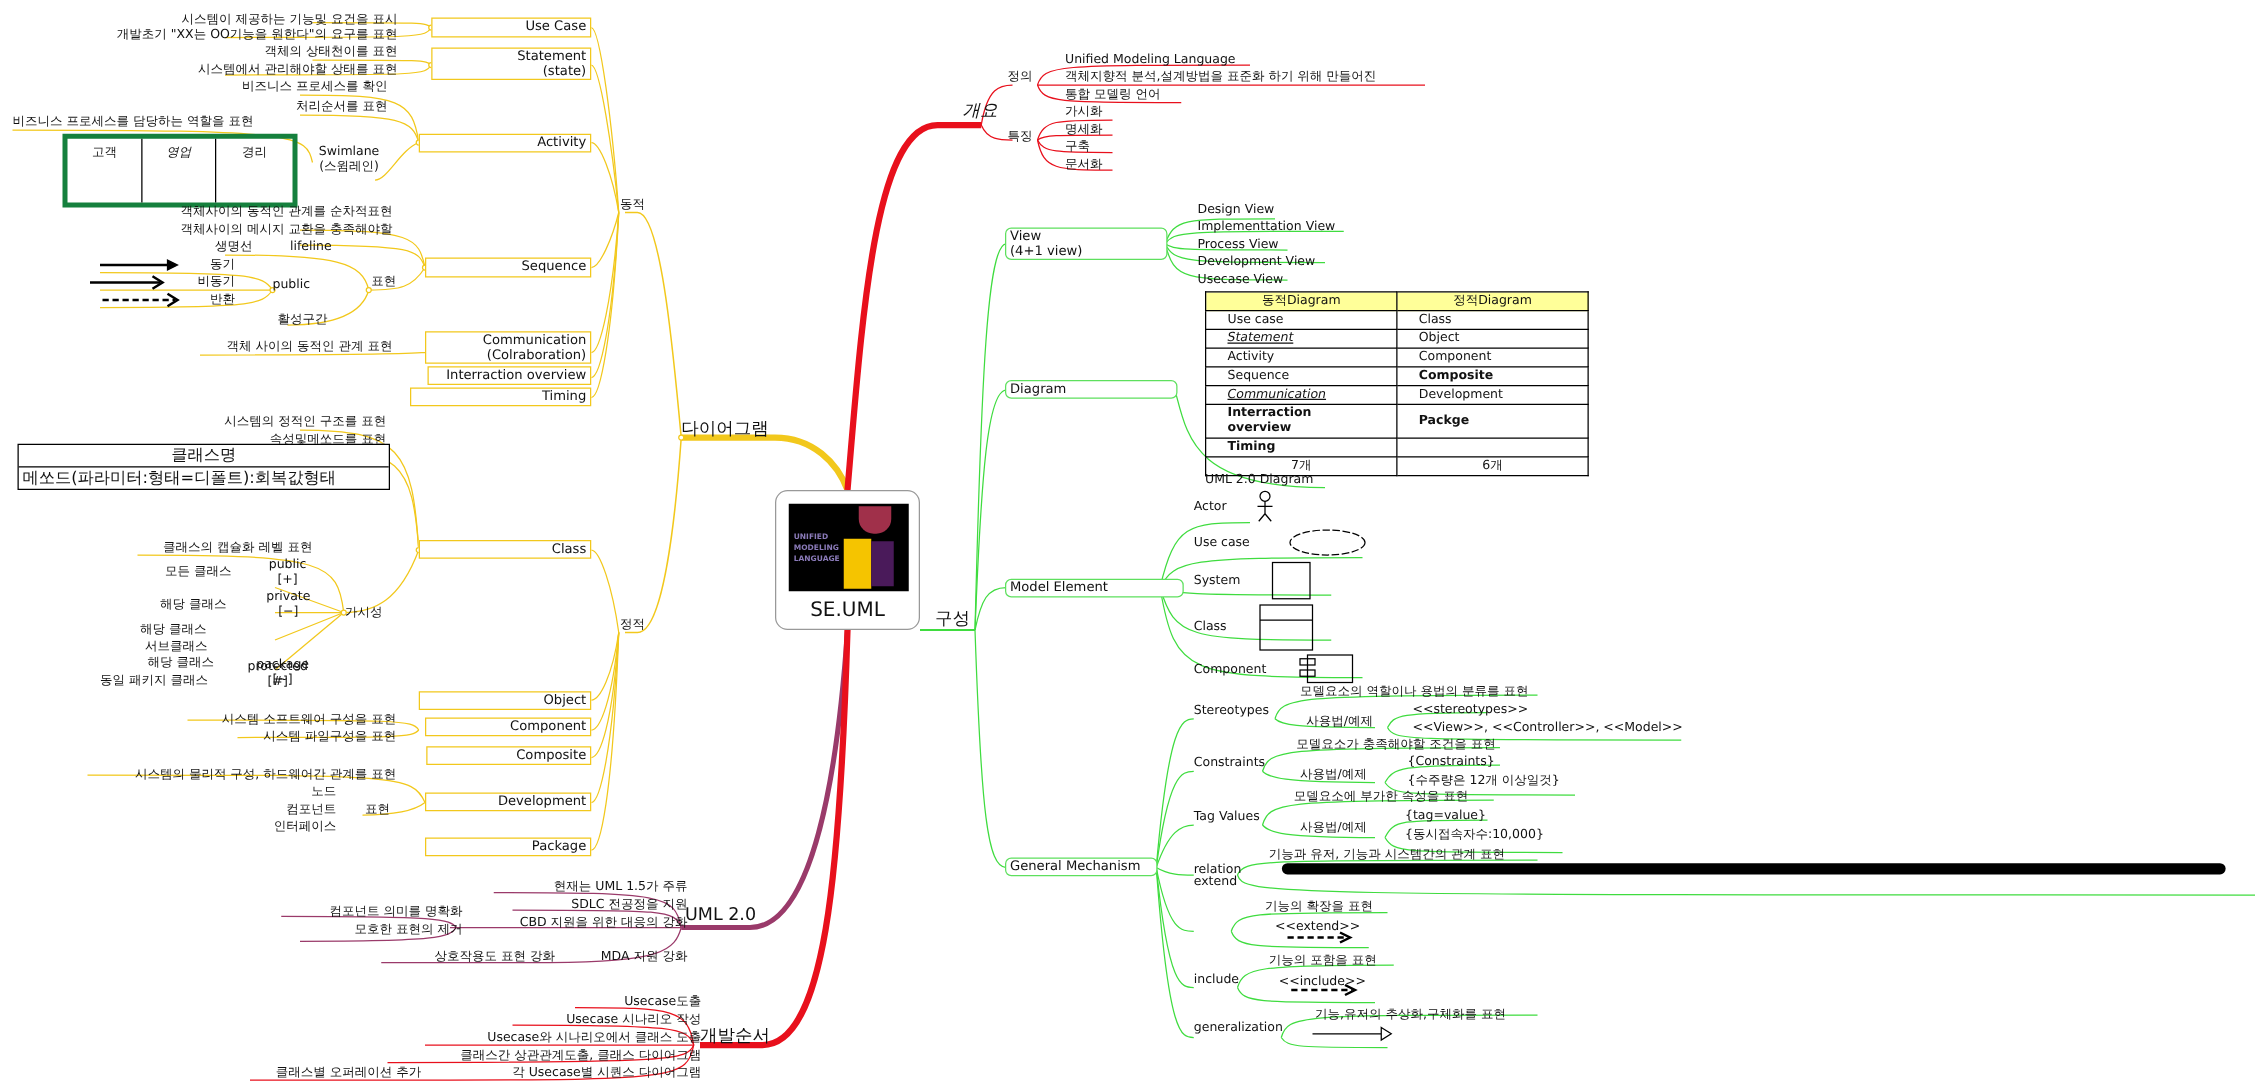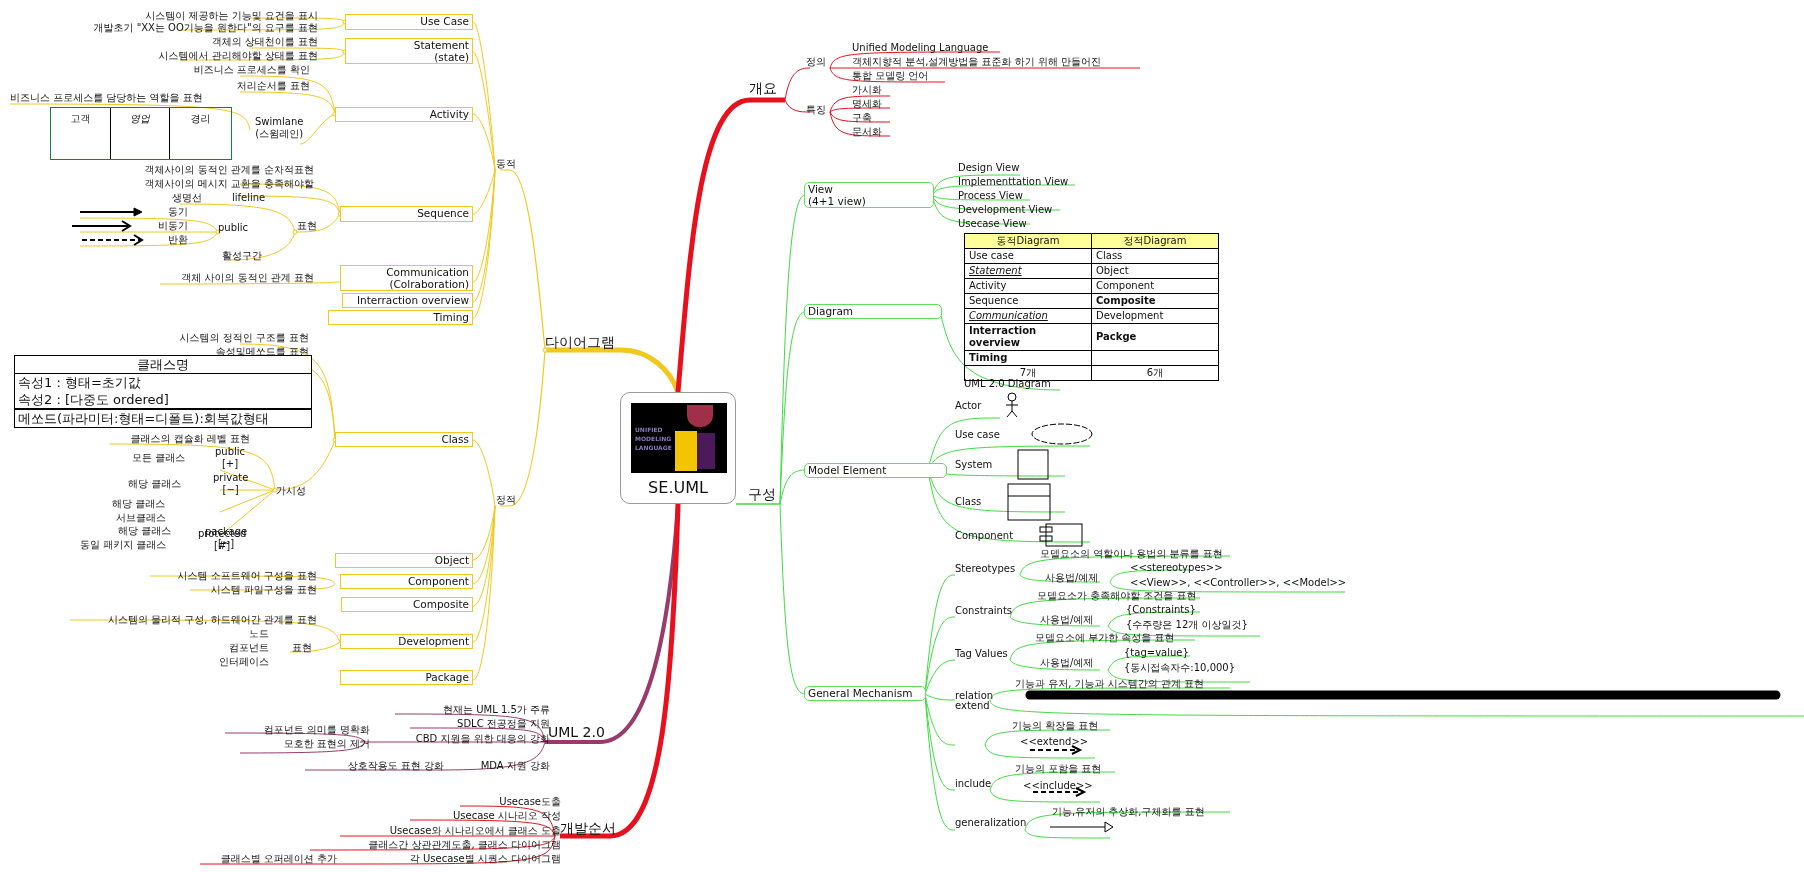--- a/index.html
+++ b/index.html
@@ -11,26 +11,26 @@
   .box { position:absolute; border:1px solid #f2c81c; background:#fff; text-align:right;
          padding:0 3px; font-size:10.5px; line-height:12px; box-sizing:border-box; }
   .gbox { position:absolute; border:1px solid #5ee05e; border-radius:5px; background:#fff;
           padding:0 3px; font-size:10.5px; line-height:12px; box-sizing:border-box; }
   .main { position:absolute; font-size:14px; white-space:nowrap; }
   .center { position:absolute; left:620px; top:392px; width:116px; height:112px;
             border:1px solid #999; border-radius:10px; background:#fff; box-sizing:border-box; }
   .logo { position:absolute; left:10px; top:10px; width:96px; height:70px; background:#000; overflow:hidden; }
   .center-title { position:absolute; left:0; right:0; bottom:6px; text-align:center; font-size:16px; }
   table.dg { position:absolute; left:964px; top:233px; border-collapse:collapse; font-size:10px; }
-  table.dg td { border:1px solid #000; padding:1px 4px; height:12px; line-height:12px; width:118px; }
+  table.dg td { border:1px solid #000; padding:1px 17px; height:12px; line-height:12px; width:118px; }
   table.dg tr.hd td { background:#ffff99; text-align:center; }
   table.dg td.c { text-align:center; }
   .b { font-weight:bold; }
   .iu { font-style:italic; text-decoration:underline; }
-  .swim { position:absolute; left:50px; top:107px; width:180px; height:51px; border:1px solid #15803d; }
+  .swim { position:absolute; left:50px; top:107px; width:180px; height:51px; border:4px solid #15803d; }
   .swim div { position:absolute; top:0; height:51px; border-right:1px solid #000; text-align:center; font-size:10px; padding-top:4px; box-sizing:border-box; }
   .classbox { position:absolute; left:14px; top:355px; width:296px; border:1.5px solid #000; font-size:13px; line-height:17px; background:#fff; }
   .classbox .nm { text-align:center; border-bottom:1px solid #000; }
   .classbox .at { padding:0 3px; border-bottom:2px solid #000; }
   .classbox .mt { padding:0 3px; }
 </style>
 </head>
 <body>
 
 <svg id="links" xmlns="http://www.w3.org/2000/svg">
@@ -217,21 +217,21 @@
       <div>LANGUAGE</div>
     </div>
     <div style="position:absolute;left:56px;top:2px;width:26px;height:22px;background:#a0304a;border-radius:0 0 12px 12px;"></div>
     <div style="position:absolute;left:44px;top:28px;width:22px;height:40px;background:#f5c400;"></div>
     <div style="position:absolute;left:66px;top:30px;width:18px;height:36px;background:#4a1a5a;"></div>
   </div>
   <div class="center-title">SE.UML</div>
 </div>
 
 <div class="main" style="left:545px;top:334px;">다이어그램</div>
-<div class="main" style="left:749px;top:80px;">개요</div>
+<div class="main" style="left:770px;top:80px;font-style:italic;">개요</div>
 <div class="main" style="left:548px;top:724px;">UML 2.0</div>
 <div class="main" style="left:560px;top:820px;">개발순서</div>
 <div class="main" style="left:748px;top:486px;">구성</div>
 
 <div class="t" style="left:496px;top:158px;">동적</div>
 <div class="t" style="left:496px;top:494px;">정적</div>
 
 <div class="box" style="left:345px;top:14px;width:128px;height:16px;"><span>Use Case</span></div>
 <div class="t r" style="right:1486px;top:10px;">시스템이 제공하는 기능및 요건을 표시</div>
 <div class="t r" style="right:1486px;top:22px;">개발초기 "XX는 OO기능을 원한다"의 요구를 표현</div>
@@ -275,24 +275,20 @@
   </div>
 <div class="t r" style="right:1490px;top:272px;">객체 사이의 동적인 관계 표현</div>
 <div class="box" style="left:342px;top:293px;width:131px;height:15px;"><span>Interraction overview</span></div>
 <div class="box" style="left:328px;top:310px;width:145px;height:15px;"><span>Timing</span></div>
 
 <div class="box" style="left:335px;top:432px;width:138px;height:15px;"><span>Class</span></div>
 <div class="t r" style="right:1495px;top:332px;">시스템의 정적인 구조를 표현</div>
 <div class="t r" style="right:1495px;top:346px;">속성및메쏘드를 표현</div>
 <div class="classbox">
   <div class="nm">클래스명</div>
-  <div class="at">
-    <div>속성1 : 형태=초기값</div>
-    <div>속성2 : [다중도 ordered]</div>
-  </div>
   <div class="mt">메쏘드(파라미터:형태=디폴트):회복값형태</div>
 </div>
 <div class="t" style="left:276px;top:485px;">가시성</div>
 <div class="t r" style="right:1554px;top:433px;">클래스의 캡슐화 레벨 표현</div>
 <div class="t" style="left:215px;top:446px;text-align:center;">
     <div>public</div>
     <div>[+]</div>
   </div>
 <div class="t" style="left:132px;top:452px;">모든 클래스</div>
 <div class="t" style="left:213px;top:472px;text-align:center;">

